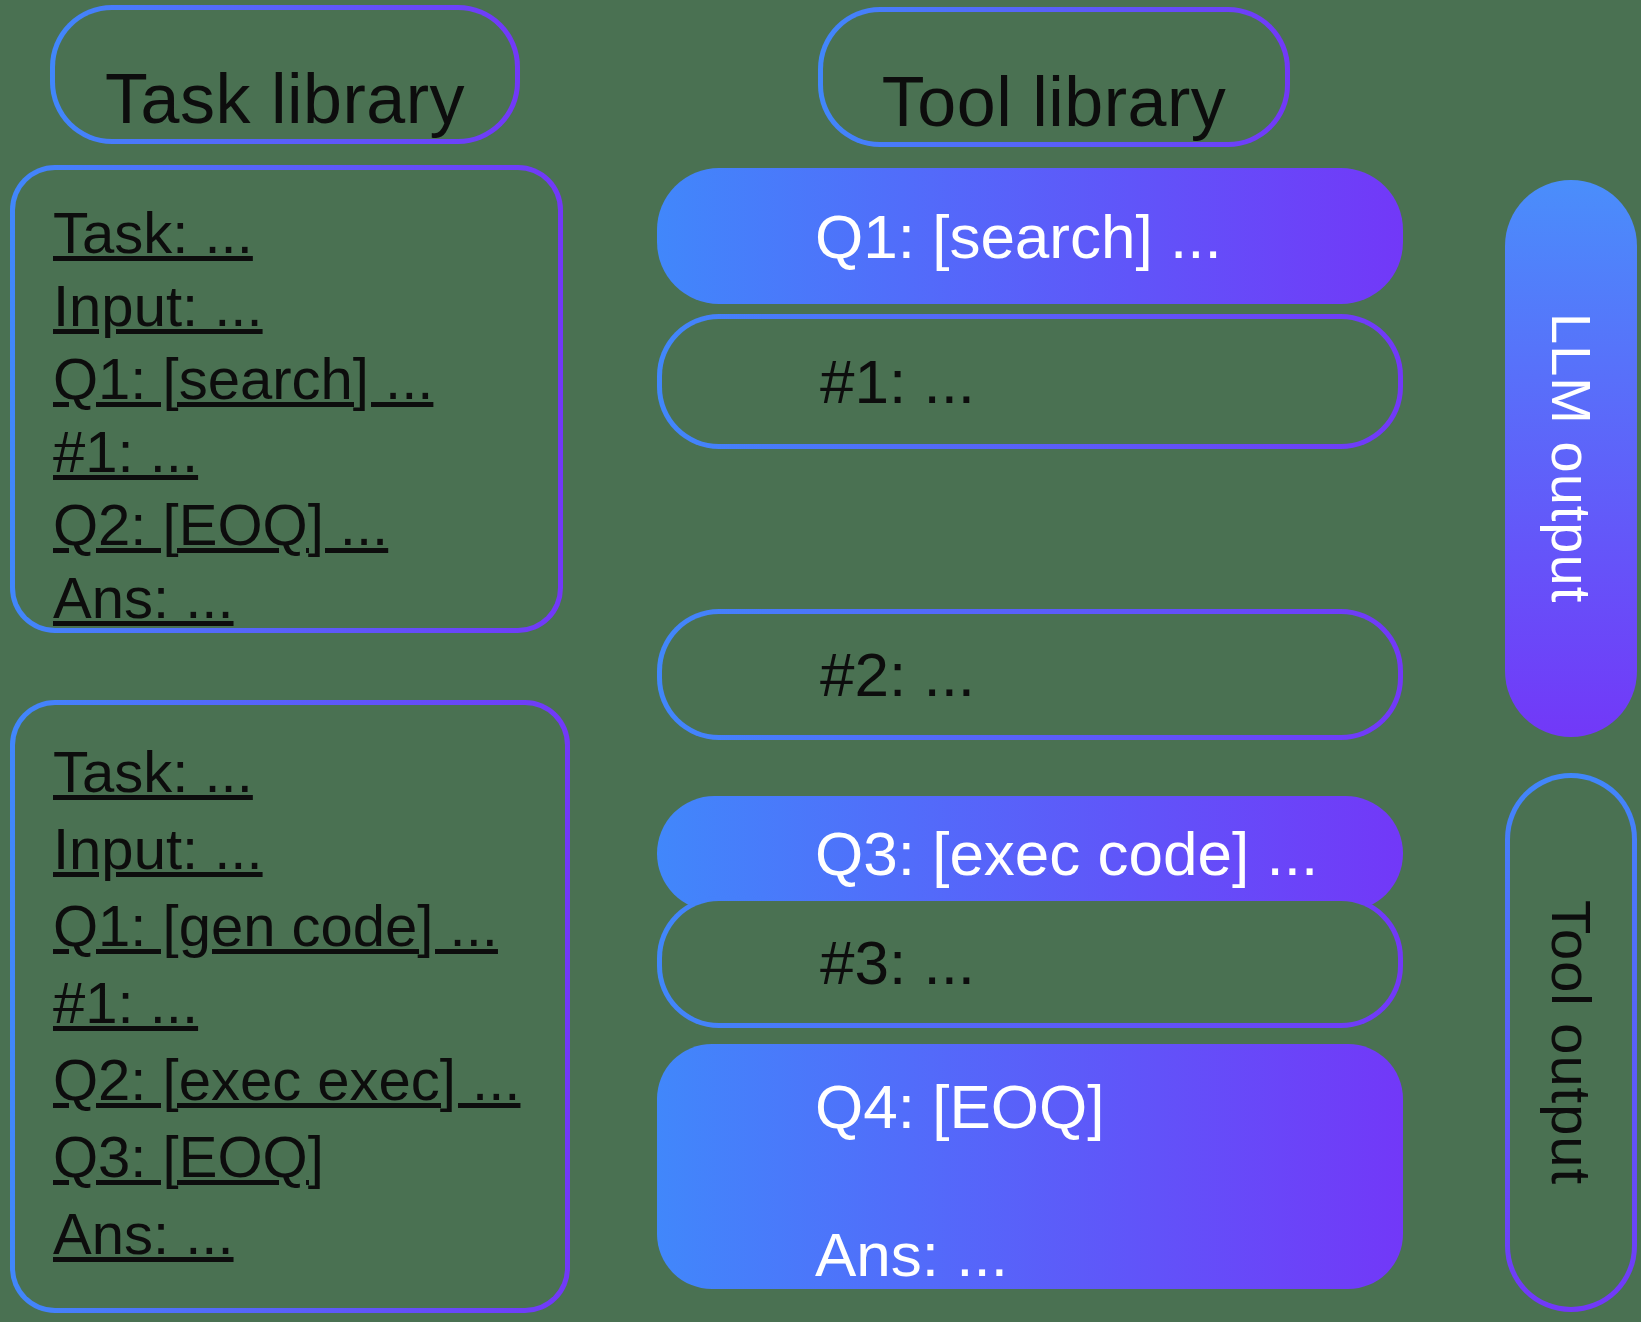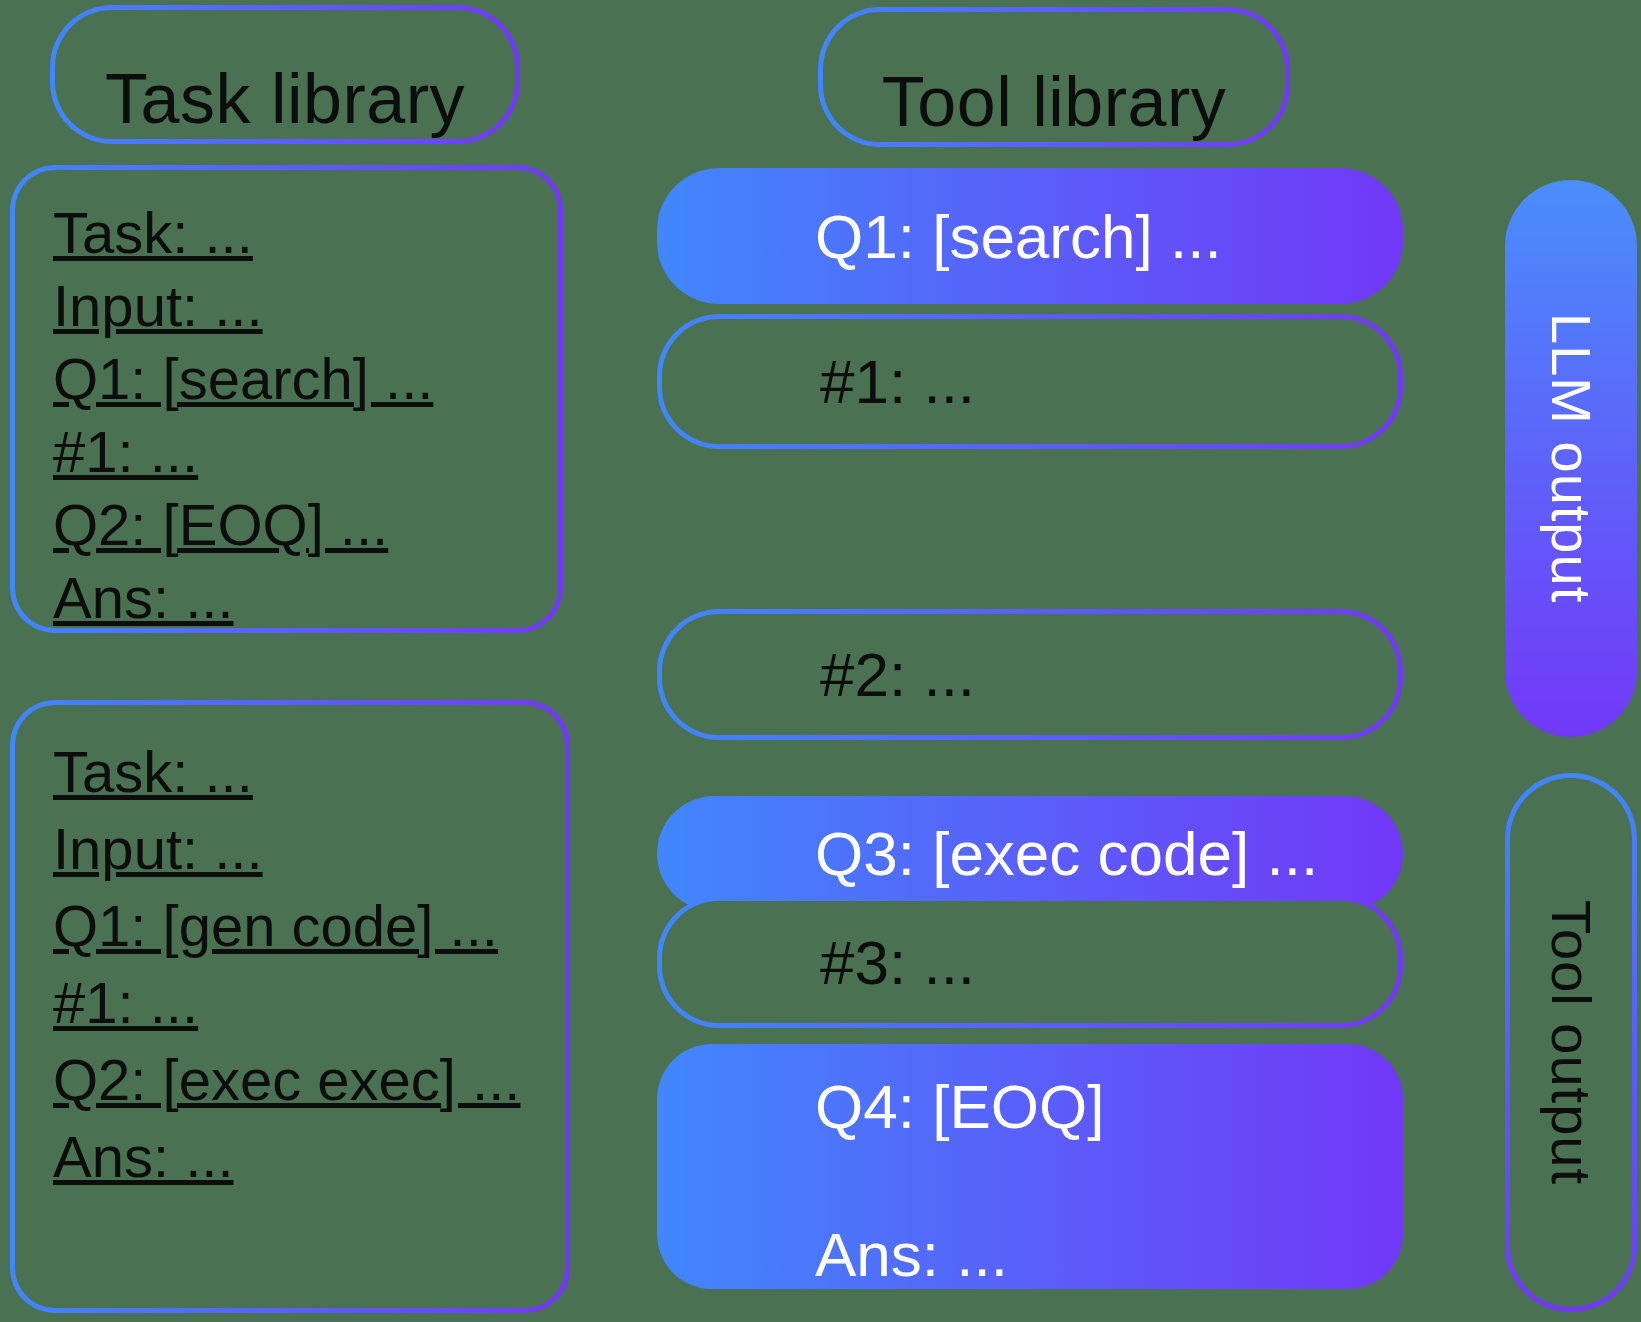--- a/index.html
+++ b/index.html
@@ -106,20 +106,21 @@
     <div class="tline">Q2: [EOQ] ...</div>
     <div class="tline">Ans: ...</div>
   </div>
 
   <div class="taskbox outlined box2">
     <div class="tline">Task: ...</div>
     <div class="tline">Input: ...</div>
     <div class="tline">Q1: [gen code] ...</div>
     <div class="tline">#1: ...</div>
     <div class="tline">Q2: [exec exec] ...</div>
+    <div class="tline">Q3: [EOQ]</div>
     <div class="tline">Ans: ...</div>
   </div>
 
   <div class="mid filled m-q1">
     <span>Q1: [search] ...</span>
   </div>
   <div class="mid outlined m-o1">
     <span>#1: ...</span>
   </div>
   <div class="mid outlined m-o2">

